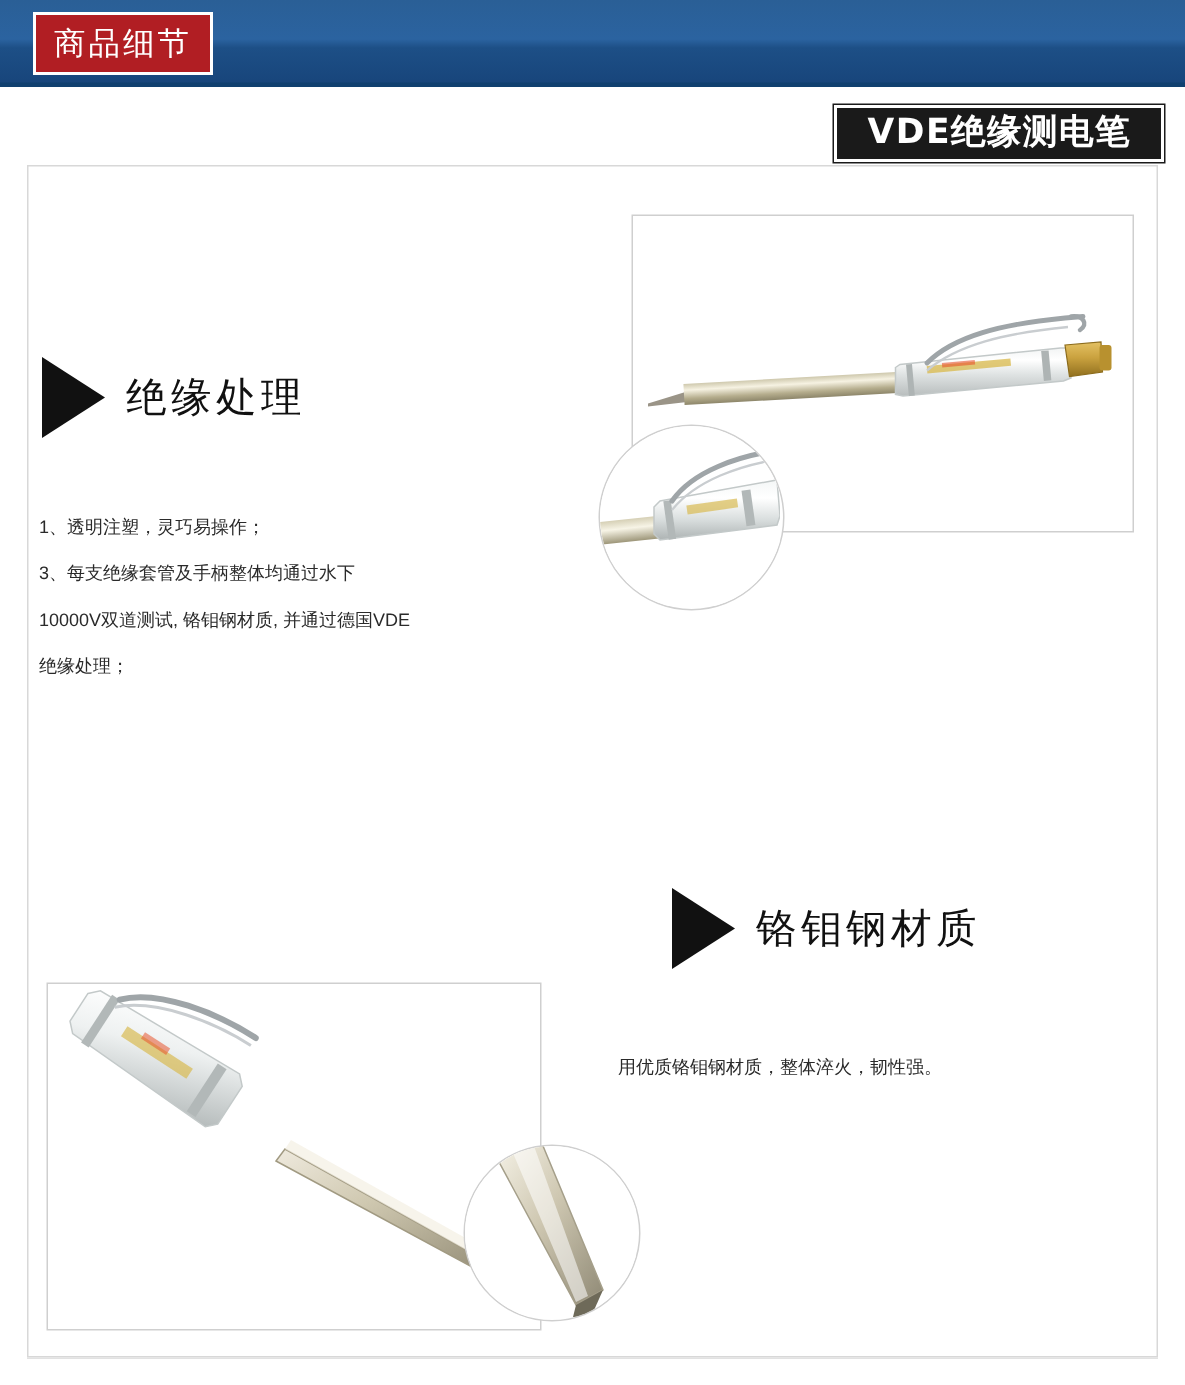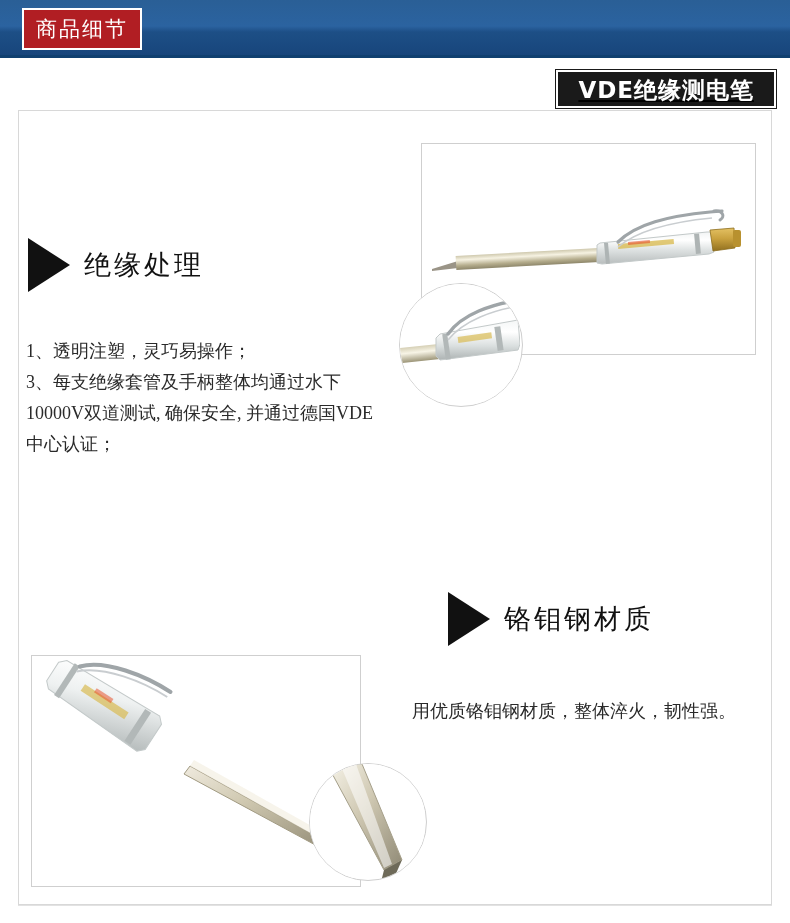--- a/index.html
+++ b/index.html
@@ -63,23 +63,22 @@
     position: absolute;
     right: 14px;
     top: 70px;
     height: 38px;
     background: #1a1a1a;
     border: 2px solid #ffffff;
     box-shadow: 0 0 0 1px #1a1a1a;
     box-sizing: border-box;
     padding: 0 20px;
     display: flex;
-    align-items: flex-end;
+    align-items: flex-start;
     justify-content: center;
-    text-decoration: underline;
   }
   .title-plate span {
     color: #ffffff;
     font-size: 23px;
     font-weight: bold;
     letter-spacing: 1px;
     font-family: "DejaVu Sans", "Liberation Sans", sans-serif;
     white-space: nowrap;
   }
 
@@ -113,24 +112,24 @@
     color: #111111;
     letter-spacing: 3px;
     font-family: Liberation Mono, monospace;
   }
 
   #sec1-head { left: 28px; top: 238px; }
   #sec2-head { left: 408px; top: 592px; padding-left: 40px; }
 
   .body-text {
     position: absolute;
-    font-size: 18px;
+    font-size: 12px;
     color: #2a2a2a;
     line-height: 31px;
-    font-family: Liberation Serif, serif;
+    font-family: Liberation Sans, sans-serif;
   }
   #sec1-text {
     left: 26px;
     top: 336px;
     width: 350px;
   }
   #sec2-text {
     left: 412px;
     top: 696px;
     width: 350px;
@@ -189,22 +188,22 @@
   <div class="content-frame"></div>
 
   <div class="section-head" id="sec1-head">
     <div class="arrow-mark"></div>
     <div class="section-title">绝缘处理</div>
   </div>
 
   <div class="body-text" id="sec1-text">
     <div>1、透明注塑，灵巧易操作；</div>
     <div>3、每支绝缘套管及手柄整体均通过水下</div>
-    <div>10000V双道测试, 确保安全, 并通过德国VDE</div>
-    <div>中心认证；</div>
+    <div>10000V双道测试, 铬钼钢材质, 并通过德国VDE</div>
+    <div>绝缘处理；</div>
   </div>
 
   <div class="section-head" id="sec2-head">
     <div class="arrow-mark"></div>
     <div class="section-title">铬钼钢材质</div>
   </div>
 
   <div class="body-text" id="sec2-text">用优质铬钼钢材质，整体淬火，韧性强。</div>
 
   <div class="photo-box" id="photo-top">

